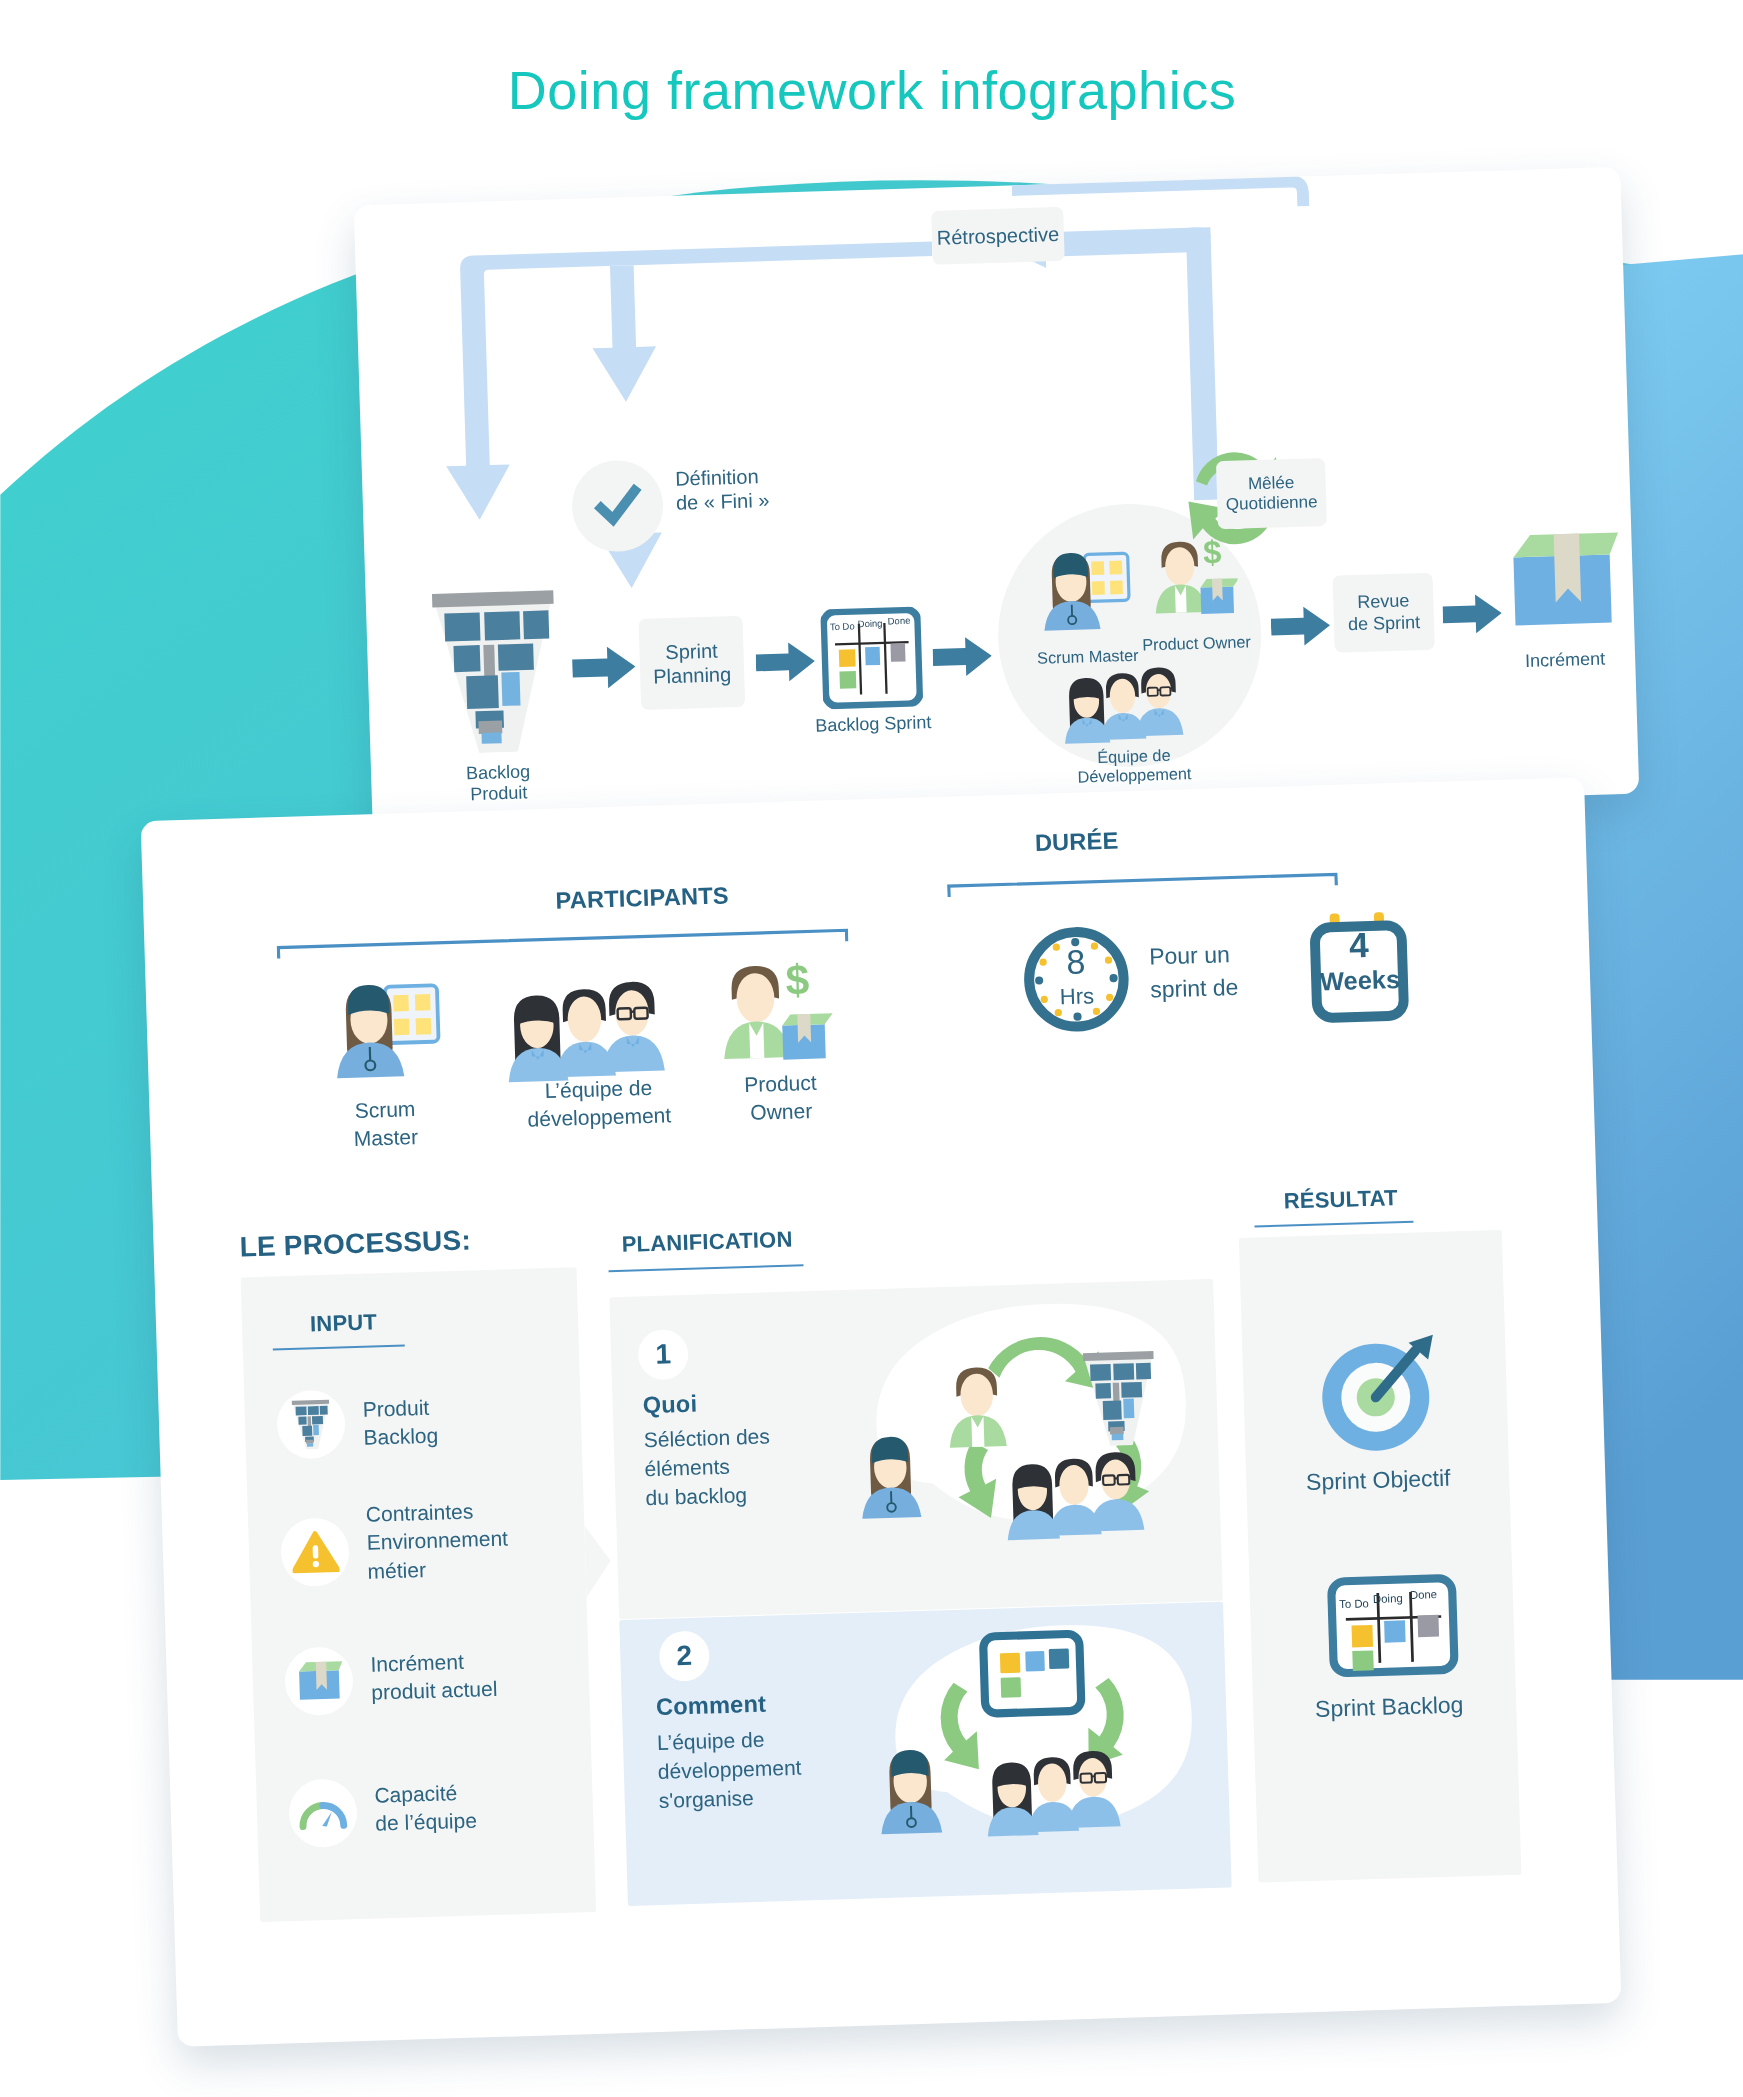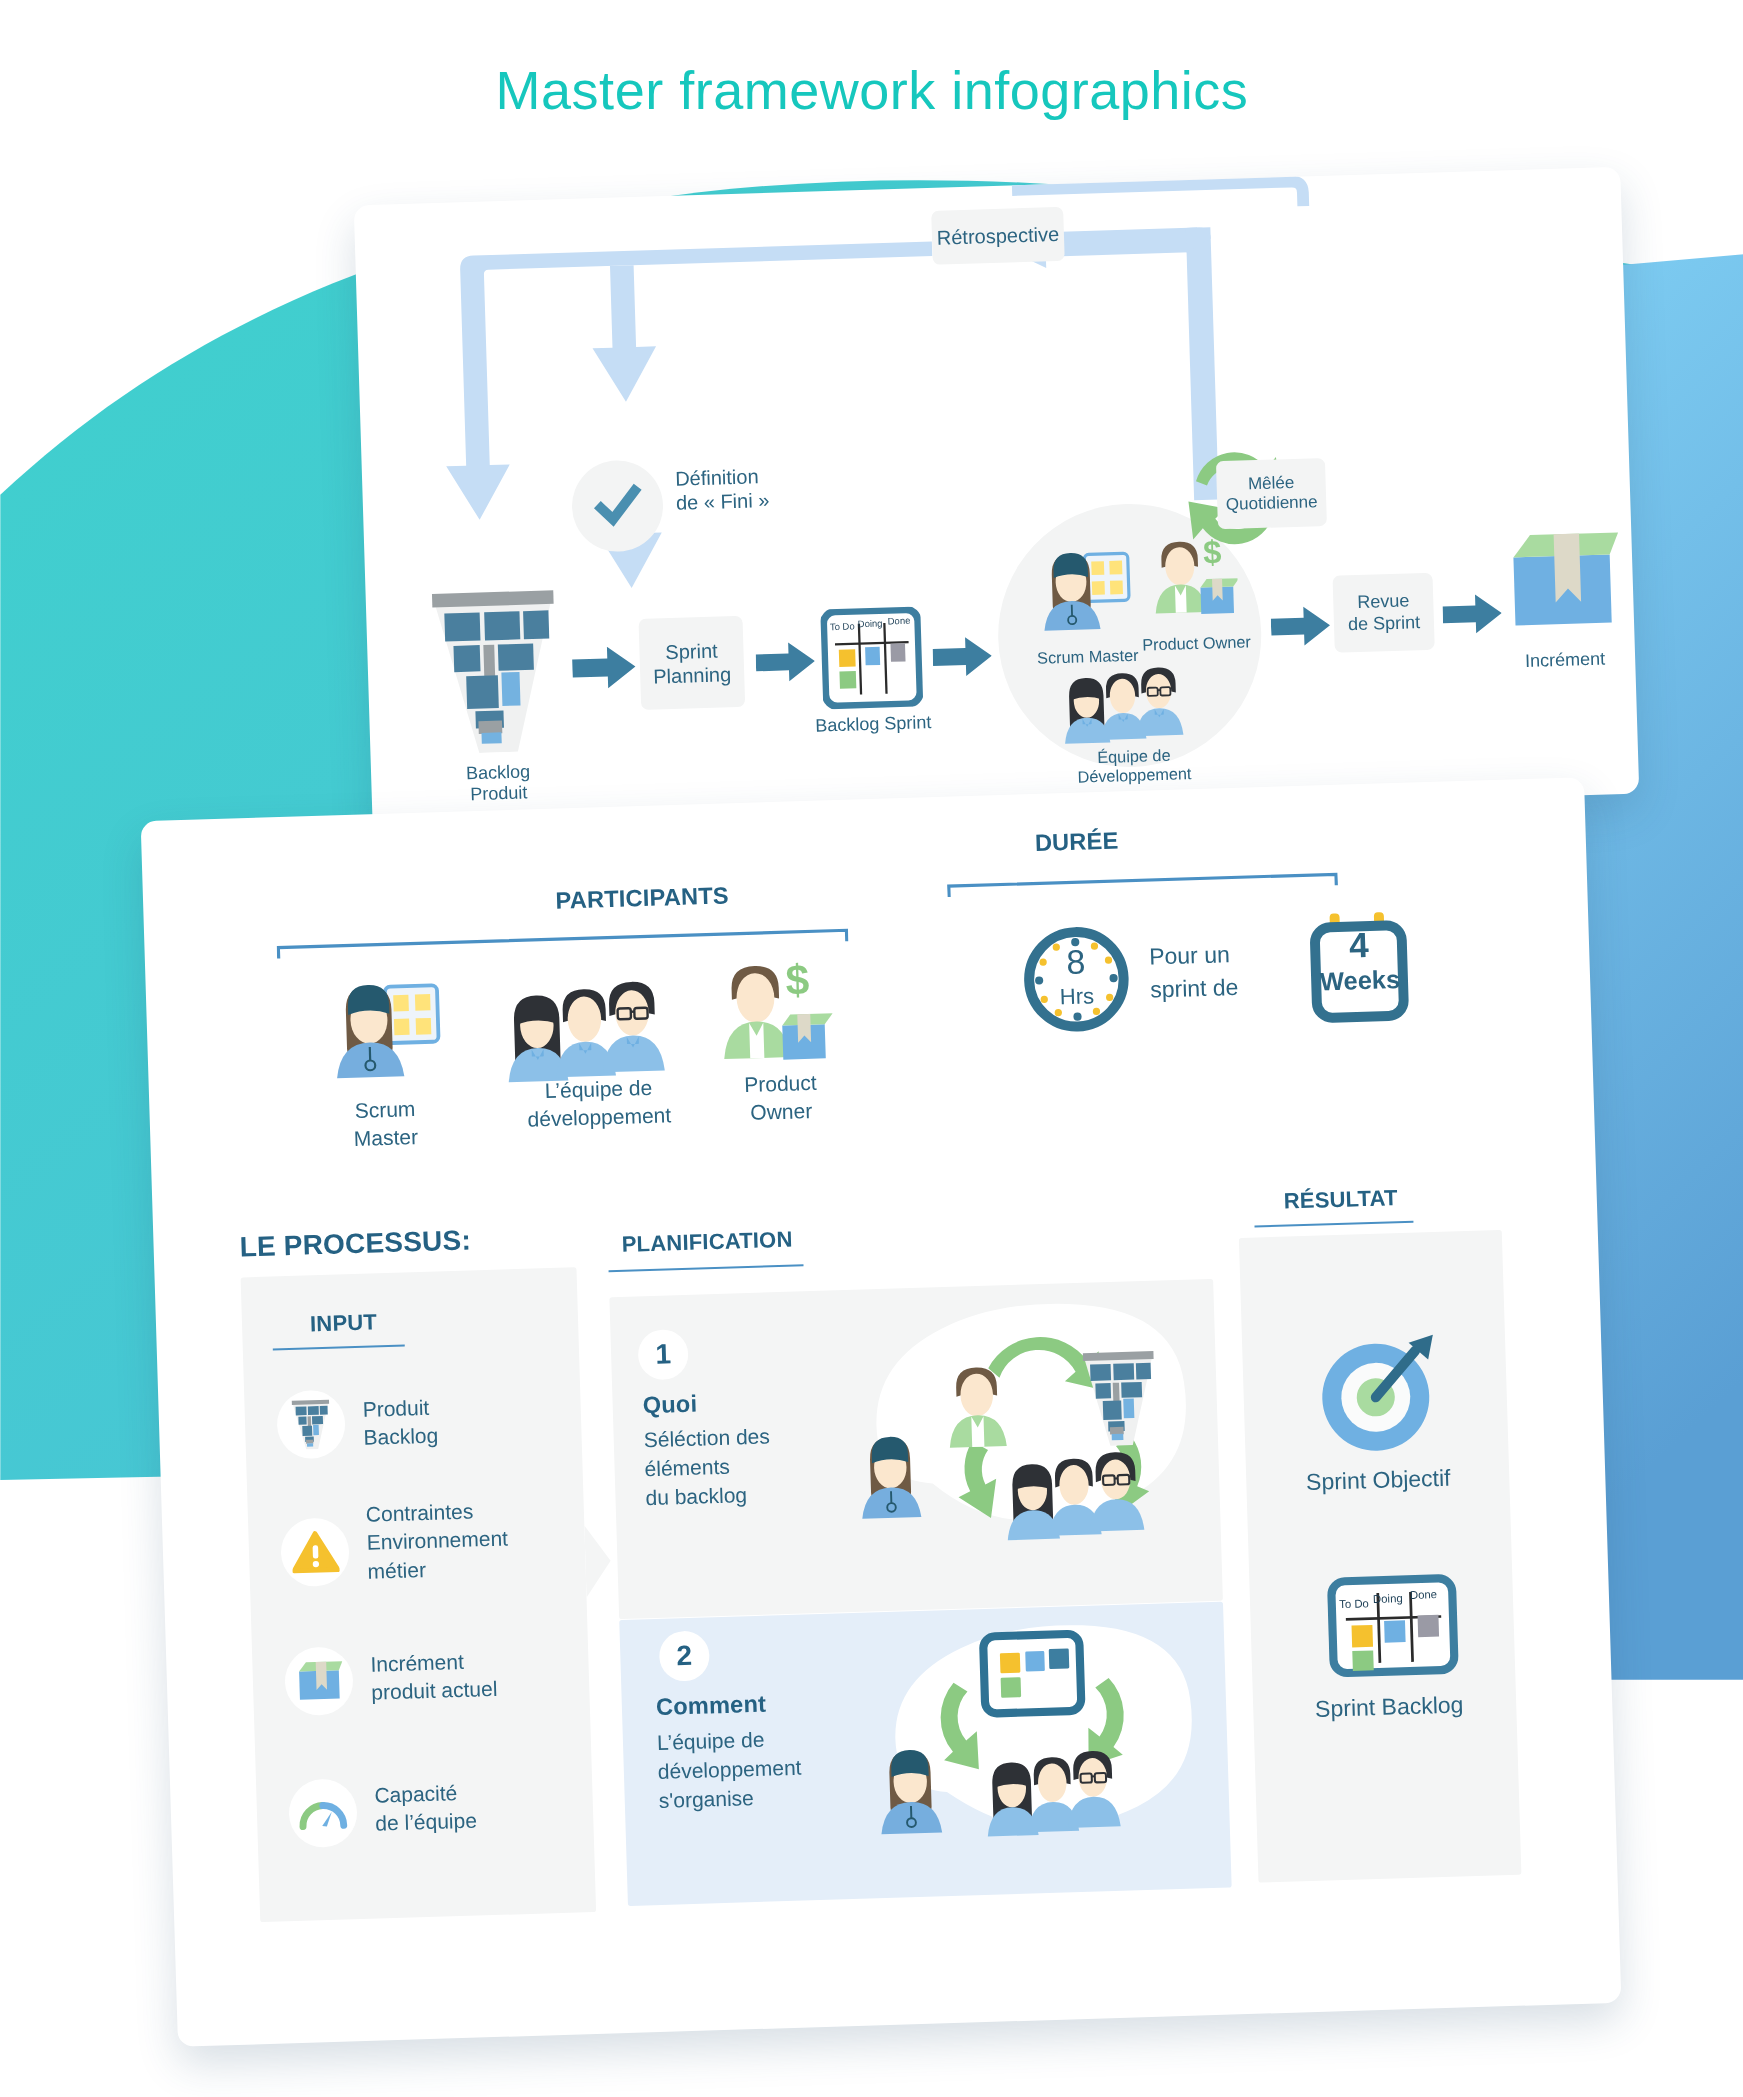--- a/index.html
+++ b/index.html
@@ -97,21 +97,21 @@
     <linearGradient id="blueGrad" x1="0" y1="0" x2="0.3" y2="1">
       <stop offset="0" stop-color="#85d6f8"></stop>
       <stop offset="1" stop-color="#5a9fd4"></stop>
     </linearGradient>
   </defs>
   <path d="M0 1090 C 700 430 1700 330 2600 430 L 3840 620 L 3840 3180 L 0 3260 Z" fill="url(#tealGrad)"></path>
   <path d="M3840 560 L 3160 620 C 2700 1700 2760 2800 3160 3700 L 3840 3700 Z" fill="url(#blueGrad)"></path>
   <path d="M1180 3140 L3840 3130 L3840 3760 L3480 3790 Z" fill="#69a9d8" opacity="0.0"></path>
 </svg>
 
-<div id="page-title">Master framework infographics</div>
+<div id="page-title">Doing framework infographics</div>
 
 <div class="card" id="card-top">
   <div class="card-inner">
 
     <svg width="1267" height="627" style="position:absolute;left:0;top:0;" viewBox="0 0 2790 1380">
       <g fill="none" stroke="#c5ddf5" stroke-width="26" stroke-linecap="butt">
 
         <path d="M2090 65 L2090 35 Q2090 10 2065 10 L1450 10"></path>
       </g>
 

